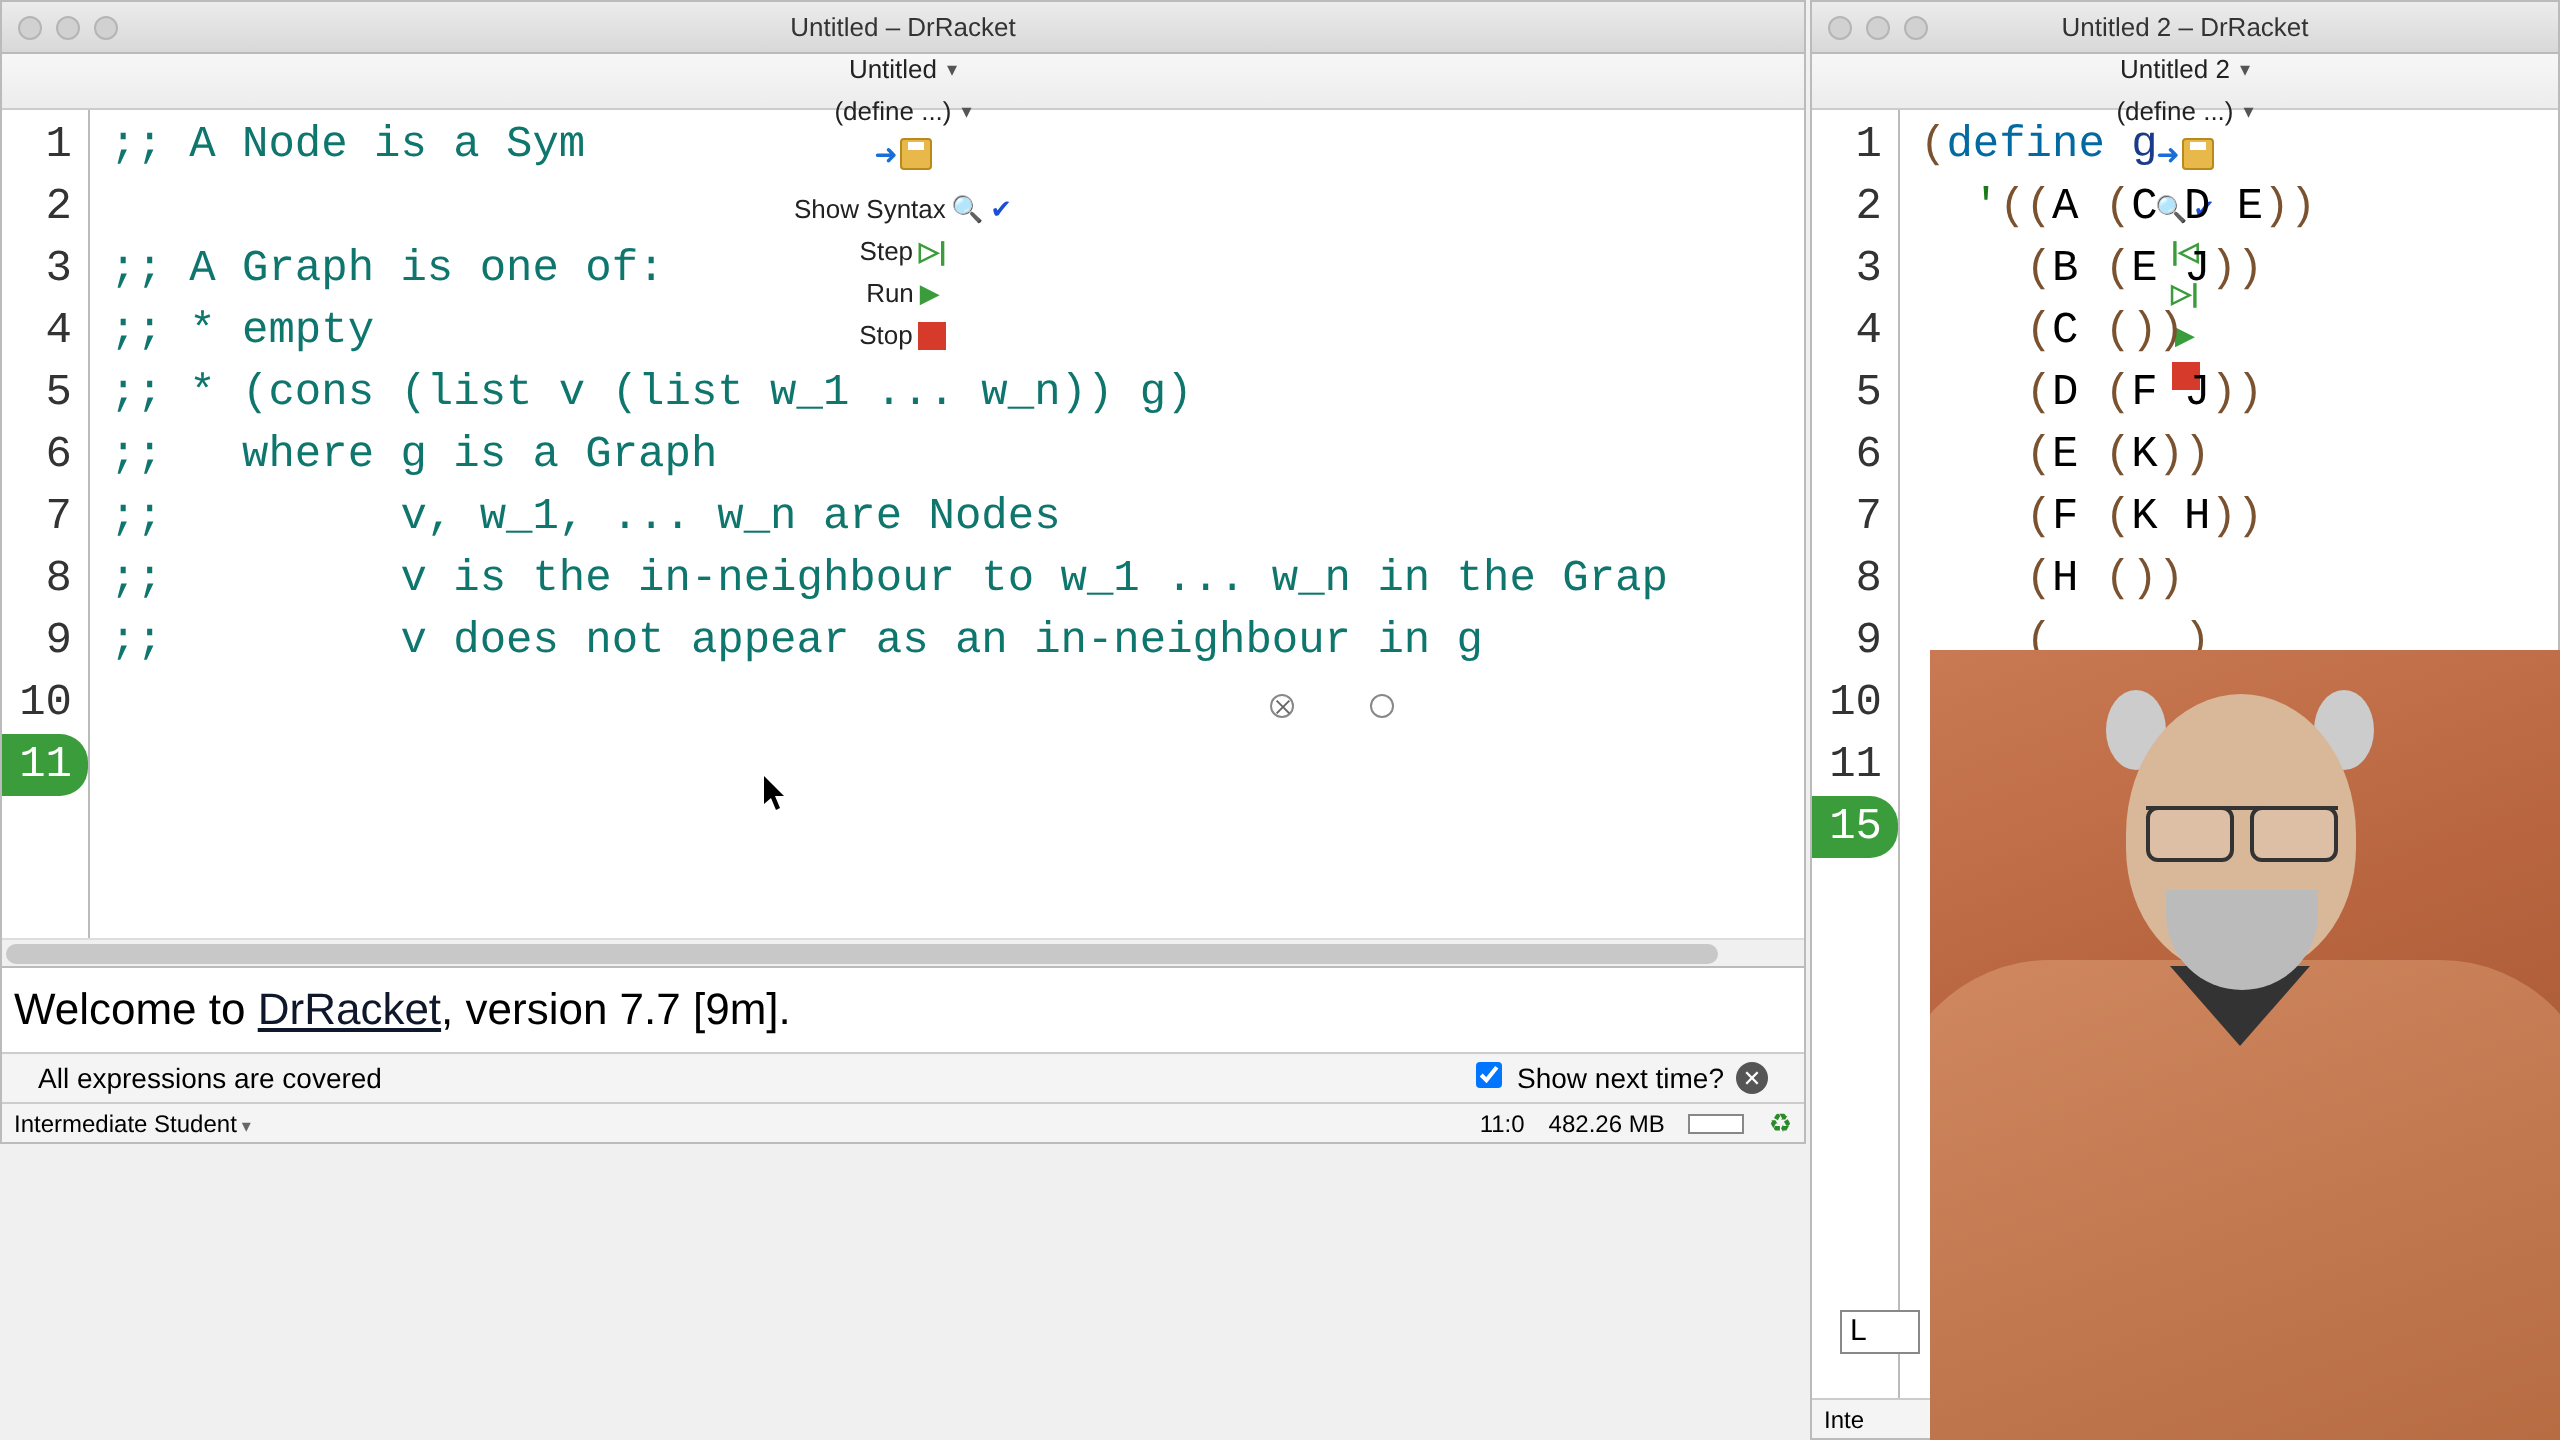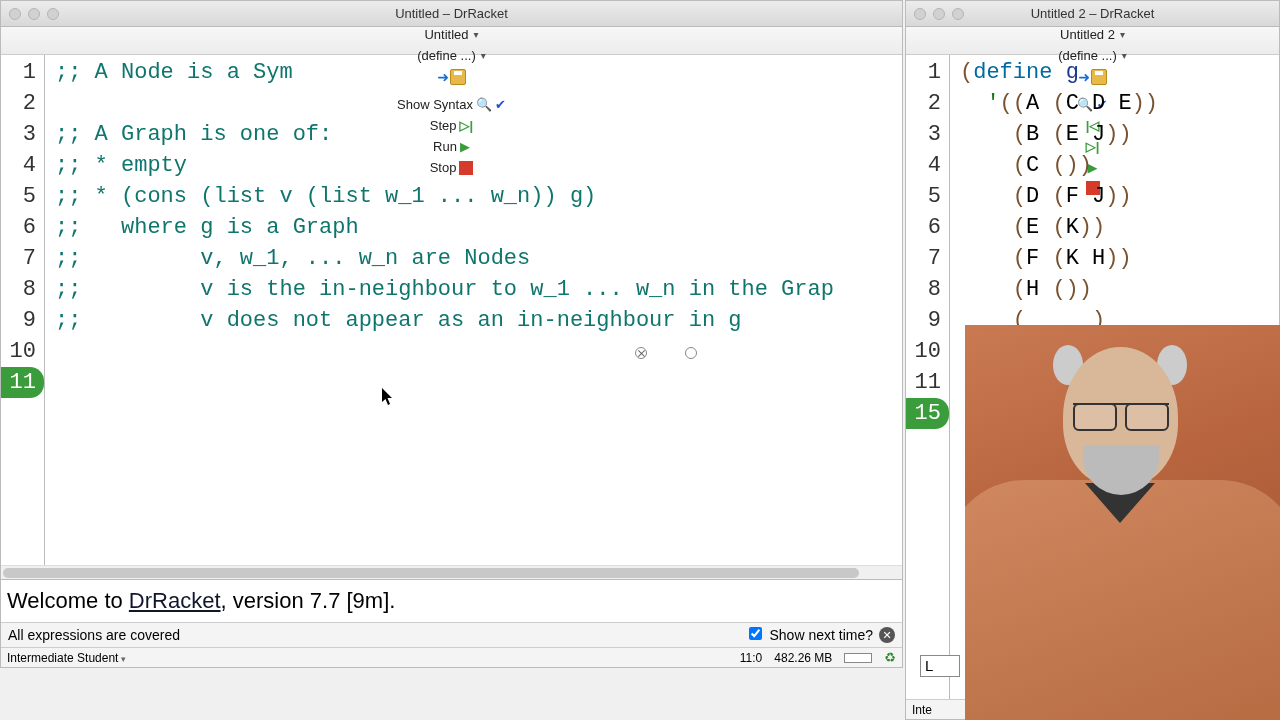--- a/index.html
+++ b/index.html
@@ -12,21 +12,21 @@
   background: #f0f0f0;
   position: relative;
 }
 .window {
   position: absolute;
   background: #fff;
   border: 1px solid #bbb;
   display: flex;
   flex-direction: column;
 }
-.window-left { left: 0; top: 0; width: 903px; height: 668px; }
+.window-left { left: 0; top: 0; width: 903px; height: 572px; }
 .window-right { left: 905px; top: 0; width: 375px; height: 720px; }
 .titlebar {
   height: 26px;
   background: linear-gradient(#ececec, #d8d8d8);
   border-bottom: 1px solid #bbb;
   display: flex;
   align-items: center;
   padding: 0 8px;
   position: relative;
 }
@@ -109,21 +109,21 @@
   font-size: 22px;
   font-family: -apple-system, Arial, sans-serif;
   background: #fff;
   position: relative;
 }
 .repl a { color: #0f172a; text-decoration: underline; }
 .coverage-bar {
   border-top: 1px solid #ccc;
   background: #f4f4f4;
   font-size: 14px;
-  padding: 4px 7px;
+  padding: 4px 18px;
   display: flex;
   align-items: center;
 }
 .coverage-bar .spacer { flex: 1; }
 .coverage-bar input[type=checkbox] { margin-right: 4px; }
 .close-x {
   width: 16px; height: 16px; border-radius: 50%;
   background: #555; color: #fff; display: inline-flex;
   align-items: center; justify-content: center; font-size: 11px;
   margin-left: 6px;

